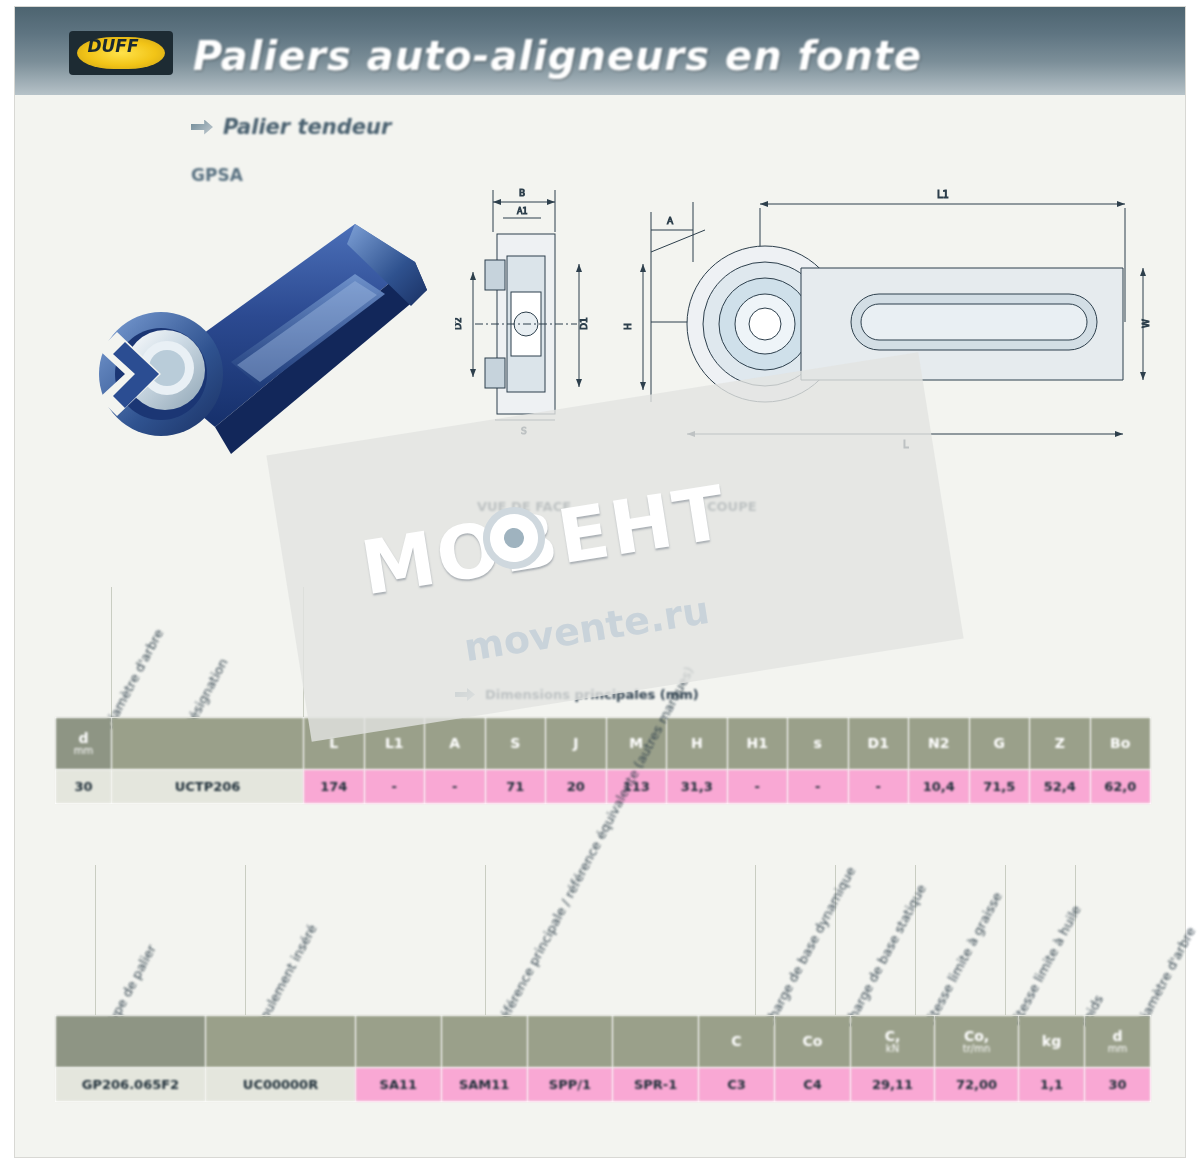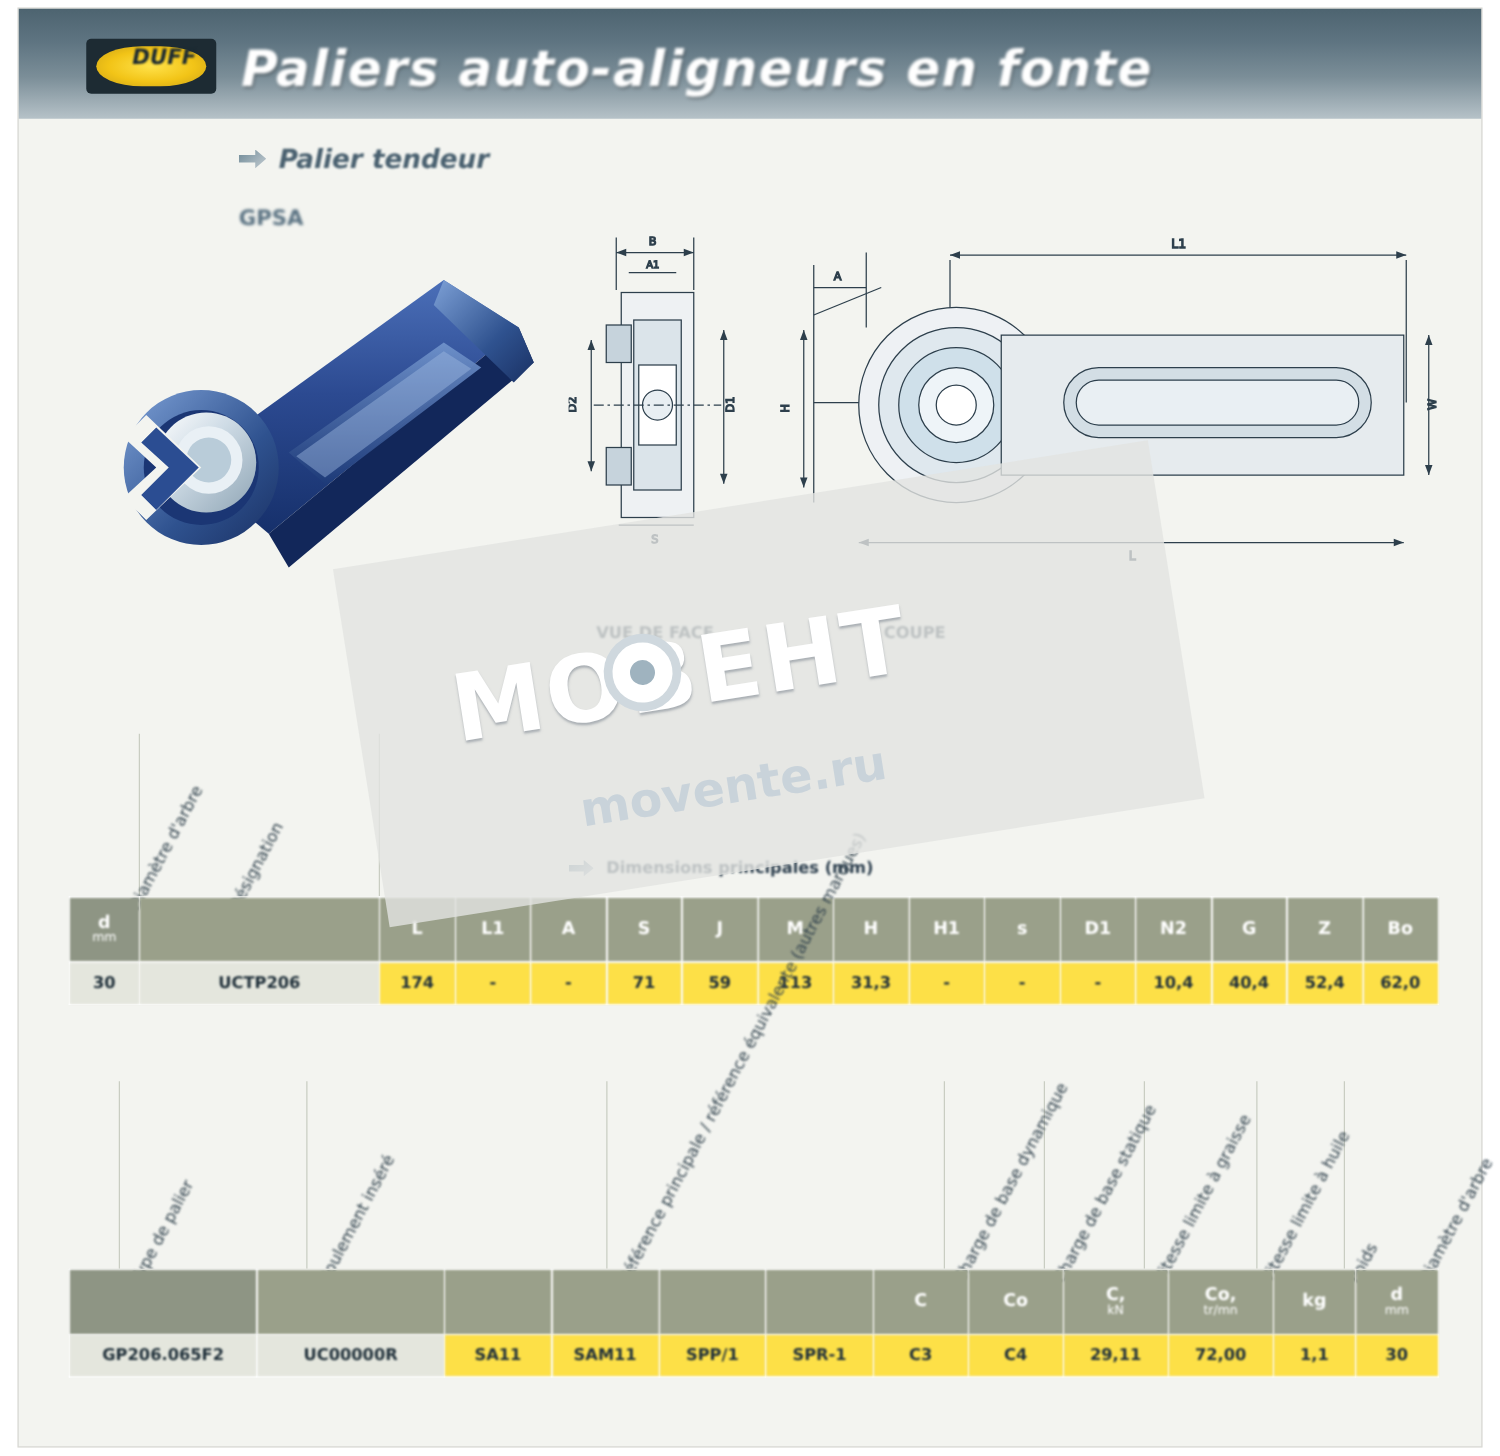--- a/index.html
+++ b/index.html
@@ -44,21 +44,21 @@
     overflow:hidden;
   }
   .logo-inner {
     position:absolute; left:8px; top:6px;
     width:88px; height:32px;
     background:radial-gradient(ellipse at 50% 50%, #ffe24a 0%, #f2c417 55%, #caa017 100%);
     border-radius:50%/60%;
   }
   .logo-text {
     position:absolute; left:0; top:5px; width:88px;
-    text-align:right;
+    text-align:center;
     font-family:"DejaVu Sans", sans-serif;
     font-weight:bold; font-style:italic; font-size:17px;
     color:#1b2a32;
     filter:blur(.7px);
   }
 
   
   .sub-head {
     position:absolute; left:176px; top:108px;
     display:flex; align-items:center; gap:10px;
@@ -116,21 +116,21 @@
   table.spec thead th {
     background:#9aa08a;
     color:#ffffff;
     font-size:14px; font-weight:bold;
     height:52px;
     padding:2px 1px;
     line-height:1.05;
   }
   table.spec thead th.first { background:#8e9584; width:56px; }
   table.spec tbody td {
-    background:#fde047;
+    background:#f9a8d4;
     color:#20303a;
     font-size:13px; font-weight:bold;
     height:34px;
   }
   table.spec tbody td.shade { background:#e4e6dd; }
   .sub-unit { display:block; font-size:10px; font-weight:normal; }
 
   
   .rot-wrap { position:absolute; width:1096px; height:0; }
   .rot-label {
@@ -401,28 +401,28 @@
         </tr>
       </thead>
       <tbody>
         <tr>
           <td class="shade">30</td>
           <td class="shade">UCTP206</td>
           <td>174</td>
           <td>-</td>
           <td>-</td>
           <td>71</td>
-          <td>59</td>
+          <td>20</td>
           <td>113</td>
           <td>31,3</td>
           <td>-</td>
           <td>-</td>
           <td>-</td>
           <td>10,4</td>
-          <td>40,4</td>
+          <td>71,5</td>
           <td>52,4</td>
           <td>62,0</td>
         </tr>
       </tbody>
     </table>
   </div>
 
   <div class="rot-wrap" style="left:40px; top:1008px;">
     <div class="rot-line" style="left:40px;  top:-150px; height:150px;"></div>
     <div class="rot-line" style="left:190px; top:-150px; height:150px;"></div>

